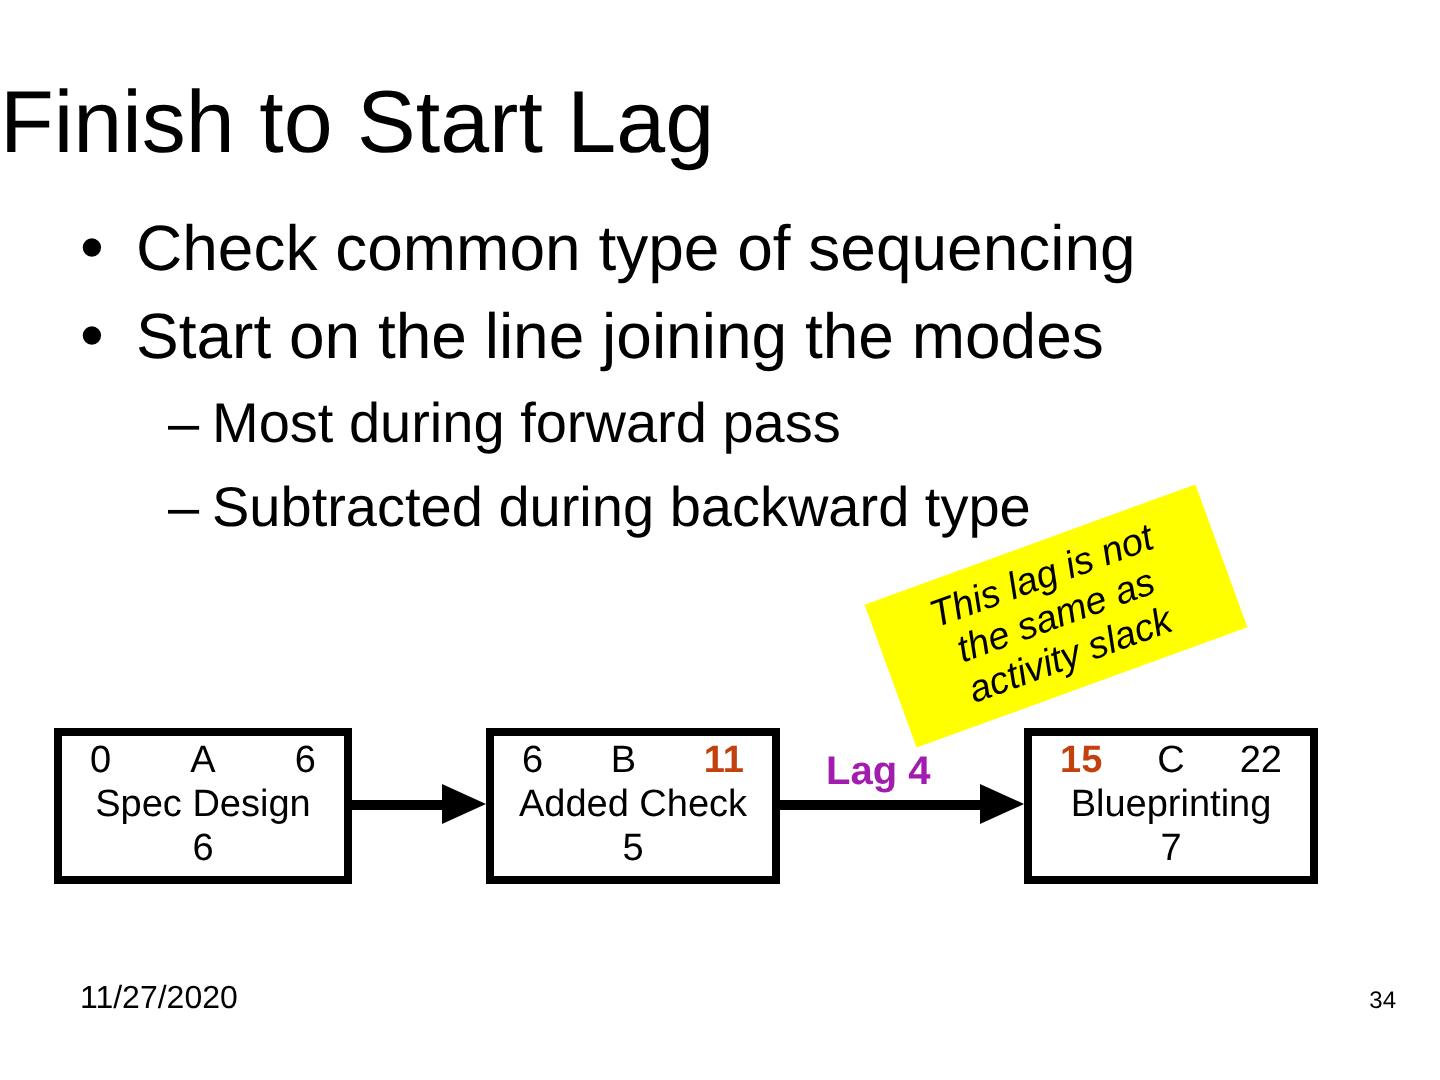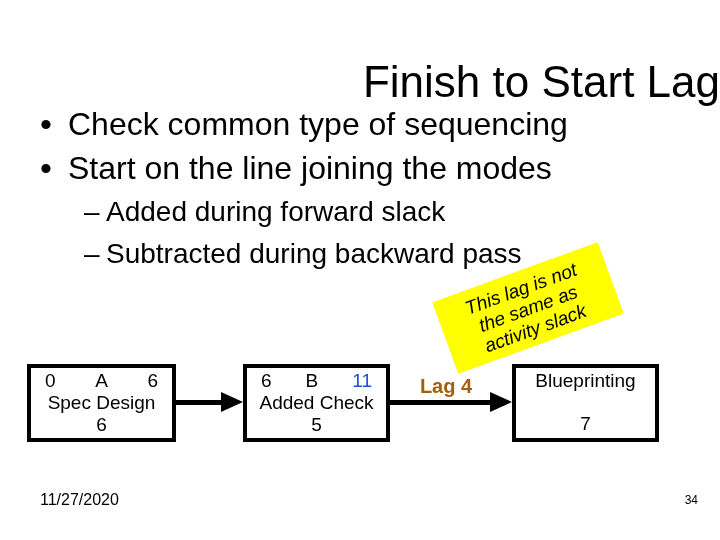--- a/index.html
+++ b/index.html
@@ -7,24 +7,23 @@
     position:relative;
     width:720px;height:540px;
     background:#ffffff;
     font-family:"Liberation Sans","DejaVu Sans",sans-serif;
     color:#000;
     overflow:hidden;
     margin:0 auto;
   }
   .title{
     position:absolute;left:0;right:0;top:36px;
-    text-align:right;
+    text-align:left;
     font-size:44px;line-height:52px;
     white-space:nowrap;
-    margin-top:20px;
   }
   .bullet{
     position:absolute;left:40px;
     font-size:32px;line-height:40px;
     white-space:nowrap;
   }
   .bullet .dot{
     display:inline-block;
     width:28px;
     font-size:34px;
@@ -70,42 +69,41 @@
   }
   .box-a{left:27px;width:149px;}
   .box-b{left:243px;}
   .box-c{left:512px;}
   .box-top{
     display:flex;justify-content:space-between;
     padding:0 14px;
   }
   .box-name{text-align:center;white-space:nowrap;}
   .box-dur{text-align:center;}
-  .red{color:#1d4ed8;font-weight:normal;}
+  .red{color:#c2410c;font-weight:bold;}
 
   .arrow-line{
     position:absolute;top:400px;height:5px;background:#000;
   }
   .arrow-line.a1{left:176px;width:46px;}
   .arrow-line.a2{left:390px;width:101px;}
   .arrow-head{
     position:absolute;top:392px;
     width:0;height:0;
     border-top:10px solid transparent;
     border-bottom:10px solid transparent;
     border-left:22px solid #000;
   }
   .arrow-head.h1{left:221px;}
   .arrow-head.h2{left:490px;}
 
   .lag-label{
     position:absolute;left:413px;top:374px;width:66px;
-    text-align:center;
     font-size:20px;line-height:24px;
-    font-weight:bold;color:#a16207;
+    font-weight:bold;color:#a21caf;
     white-space:nowrap;
   }
 
   .footer-date{
     position:absolute;left:40px;top:493px;
     font-size:16px;line-height:14px;
   }
   .footer-page{
     position:absolute;right:22px;top:493px;
     font-size:12px;line-height:14px;
@@ -119,24 +117,24 @@
   <div class="title">Finish to Start Lag</div>
 
   <div class="bullet b1">
     <span class="dot">•</span><span>Check common type of sequencing</span>
   </div>
   <div class="bullet b2">
     <span class="dot">•</span><span>Start on the line joining the modes</span>
   </div>
 
   <div class="sub s1">
-    <span class="dash">–</span><span>Added during forward slack</span>
+    <span class="dash">–</span><span>Most during forward pass</span>
   </div>
   <div class="sub s2">
-    <span class="dash">–</span><span>Subtracted during backward pass</span>
+    <span class="dash">–</span><span>Subtracted during backward type</span>
   </div>
 
   <div class="note">
     <div>This lag is not</div>
     <div>the same as</div>
     <div>activity slack</div>
   </div>
 
   <div class="task-box box-a">
     <div class="box-top">
@@ -159,20 +157,25 @@
     </div>
     <div class="box-name">Added Check</div>
     <div class="box-dur">5</div>
   </div>
 
   <div class="lag-label">Lag 4</div>
   <div class="arrow-line a2"></div>
   <div class="arrow-head h2"></div>
 
   <div class="task-box box-c">
+    <div class="box-top">
+      <span class="red">15</span>
+      <span>C</span>
+      <span>22</span>
+    </div>
     <div class="box-name">Blueprinting</div>
     <div class="box-dur">7</div>
   </div>
 
   <div class="footer-date">11/27/2020</div>
   <div class="footer-page">34</div>
 
 </div>
 
 </body></html>

